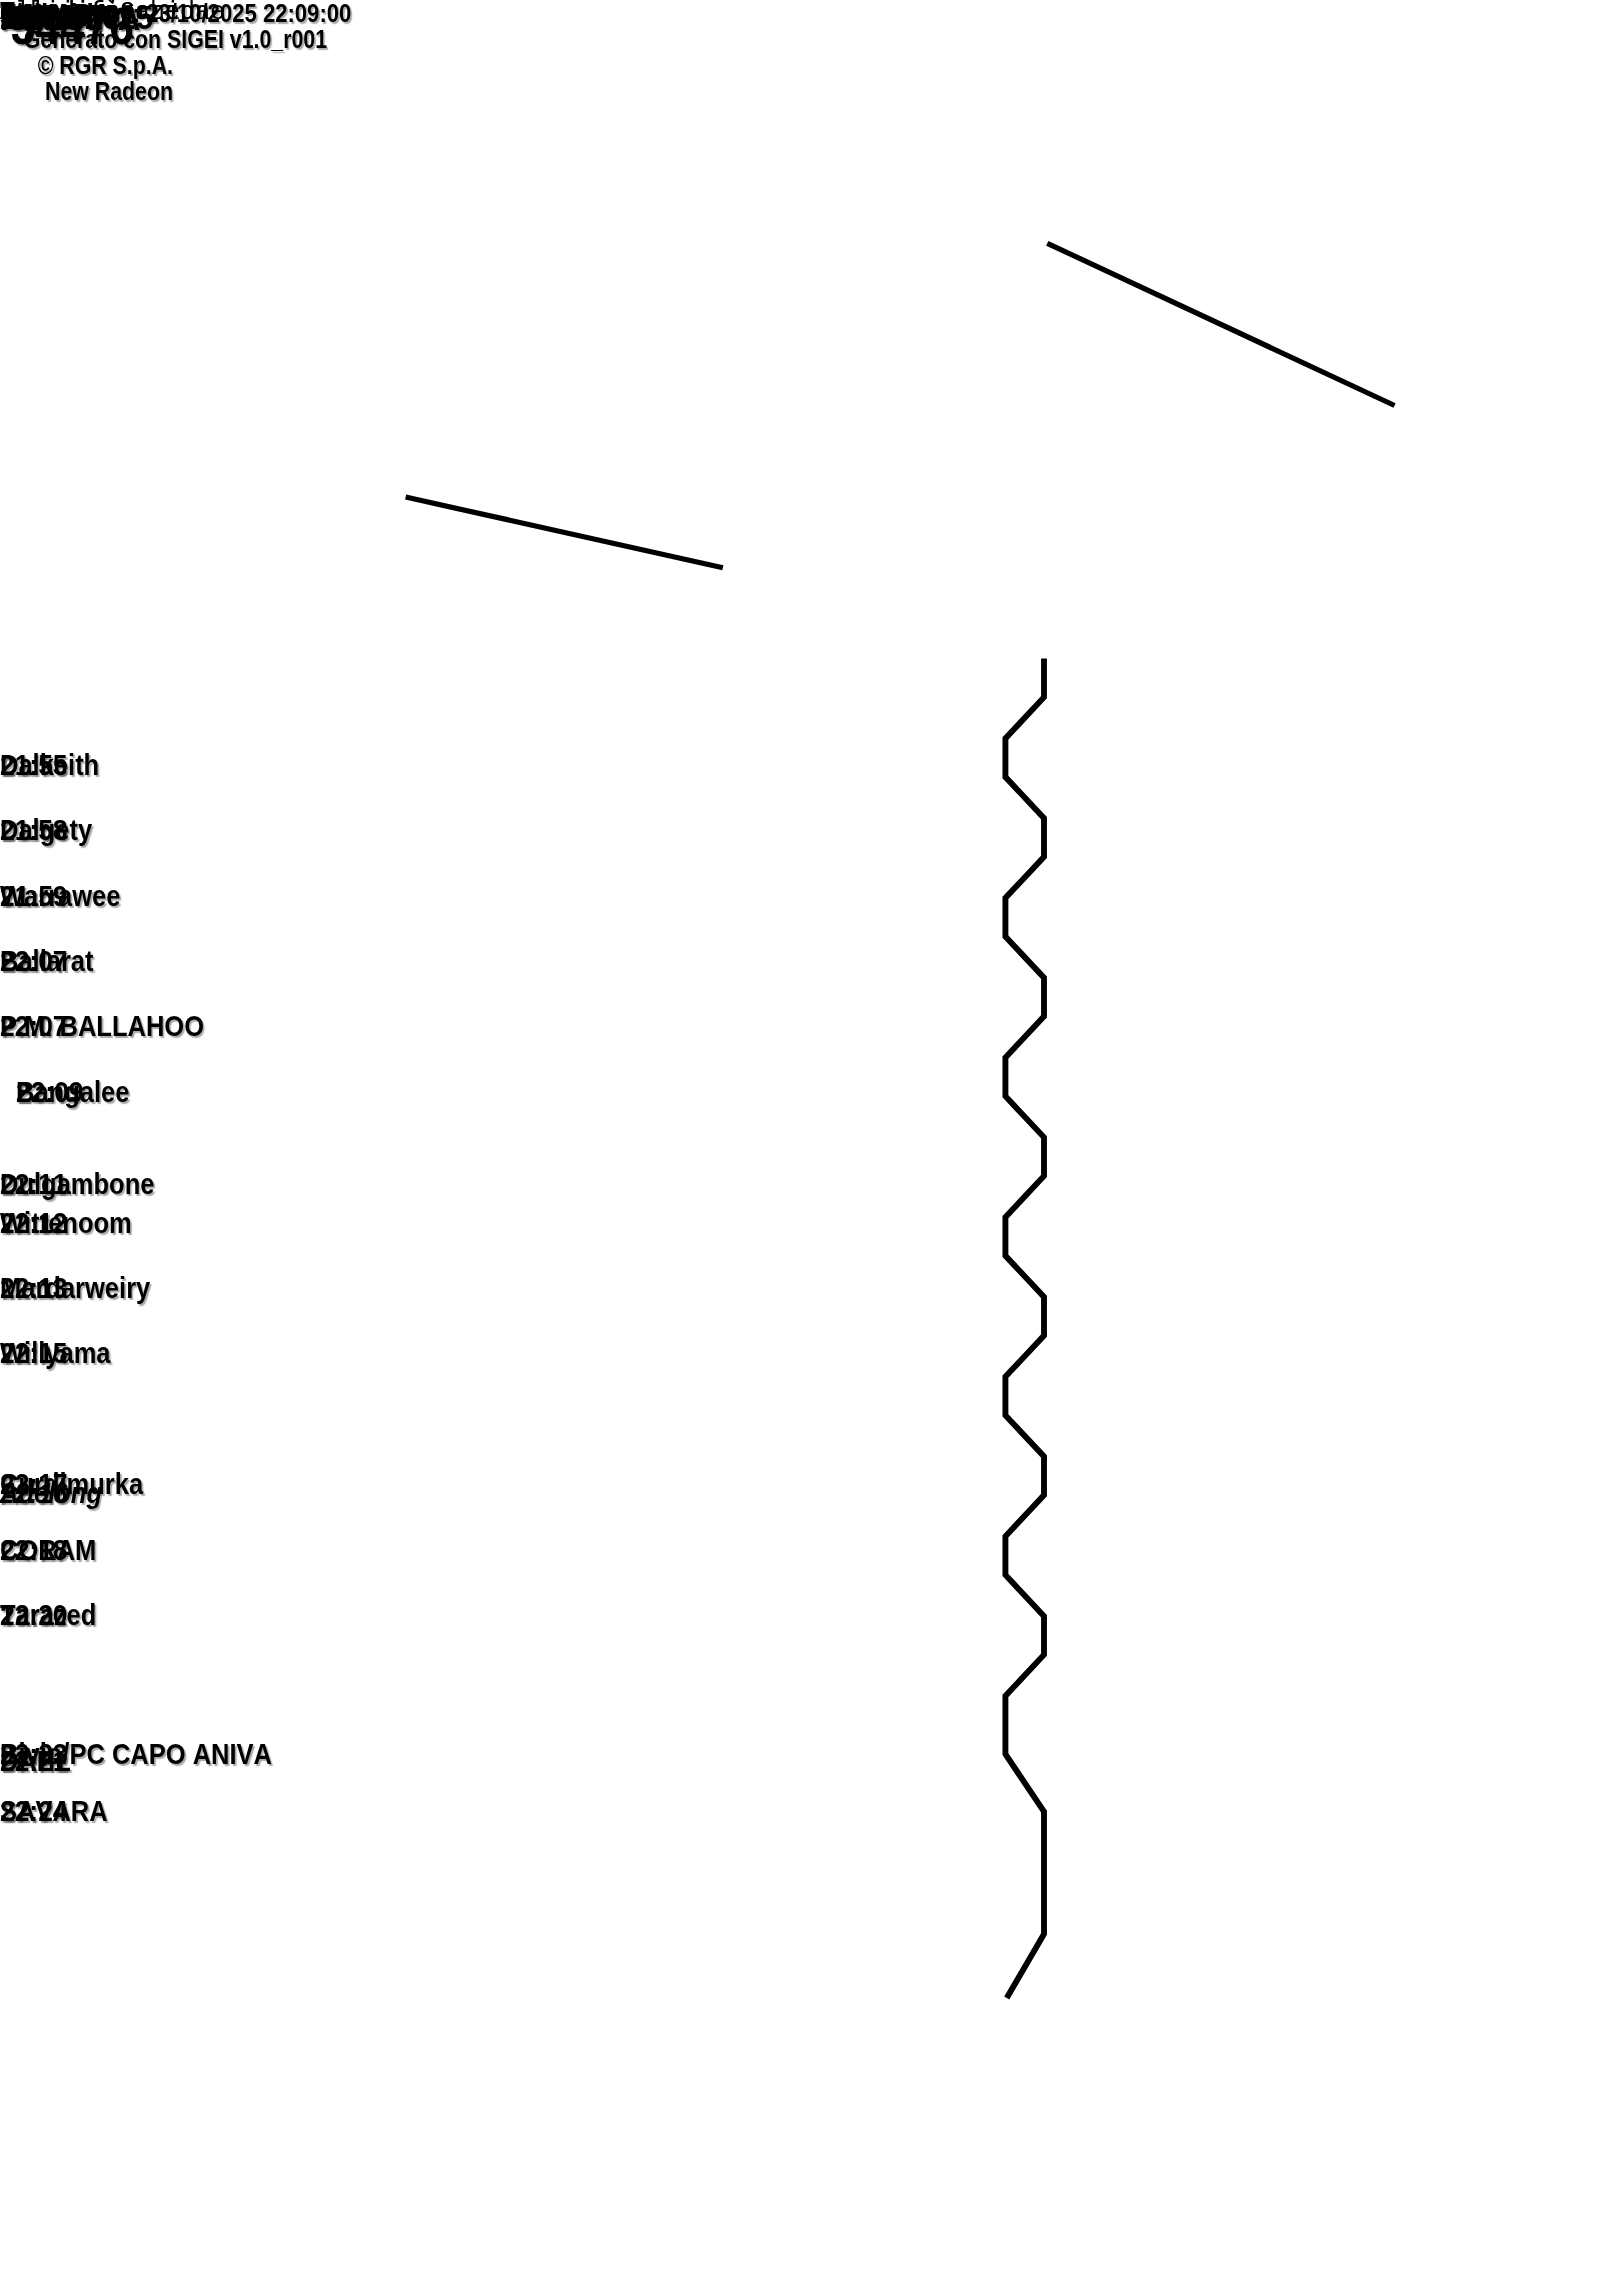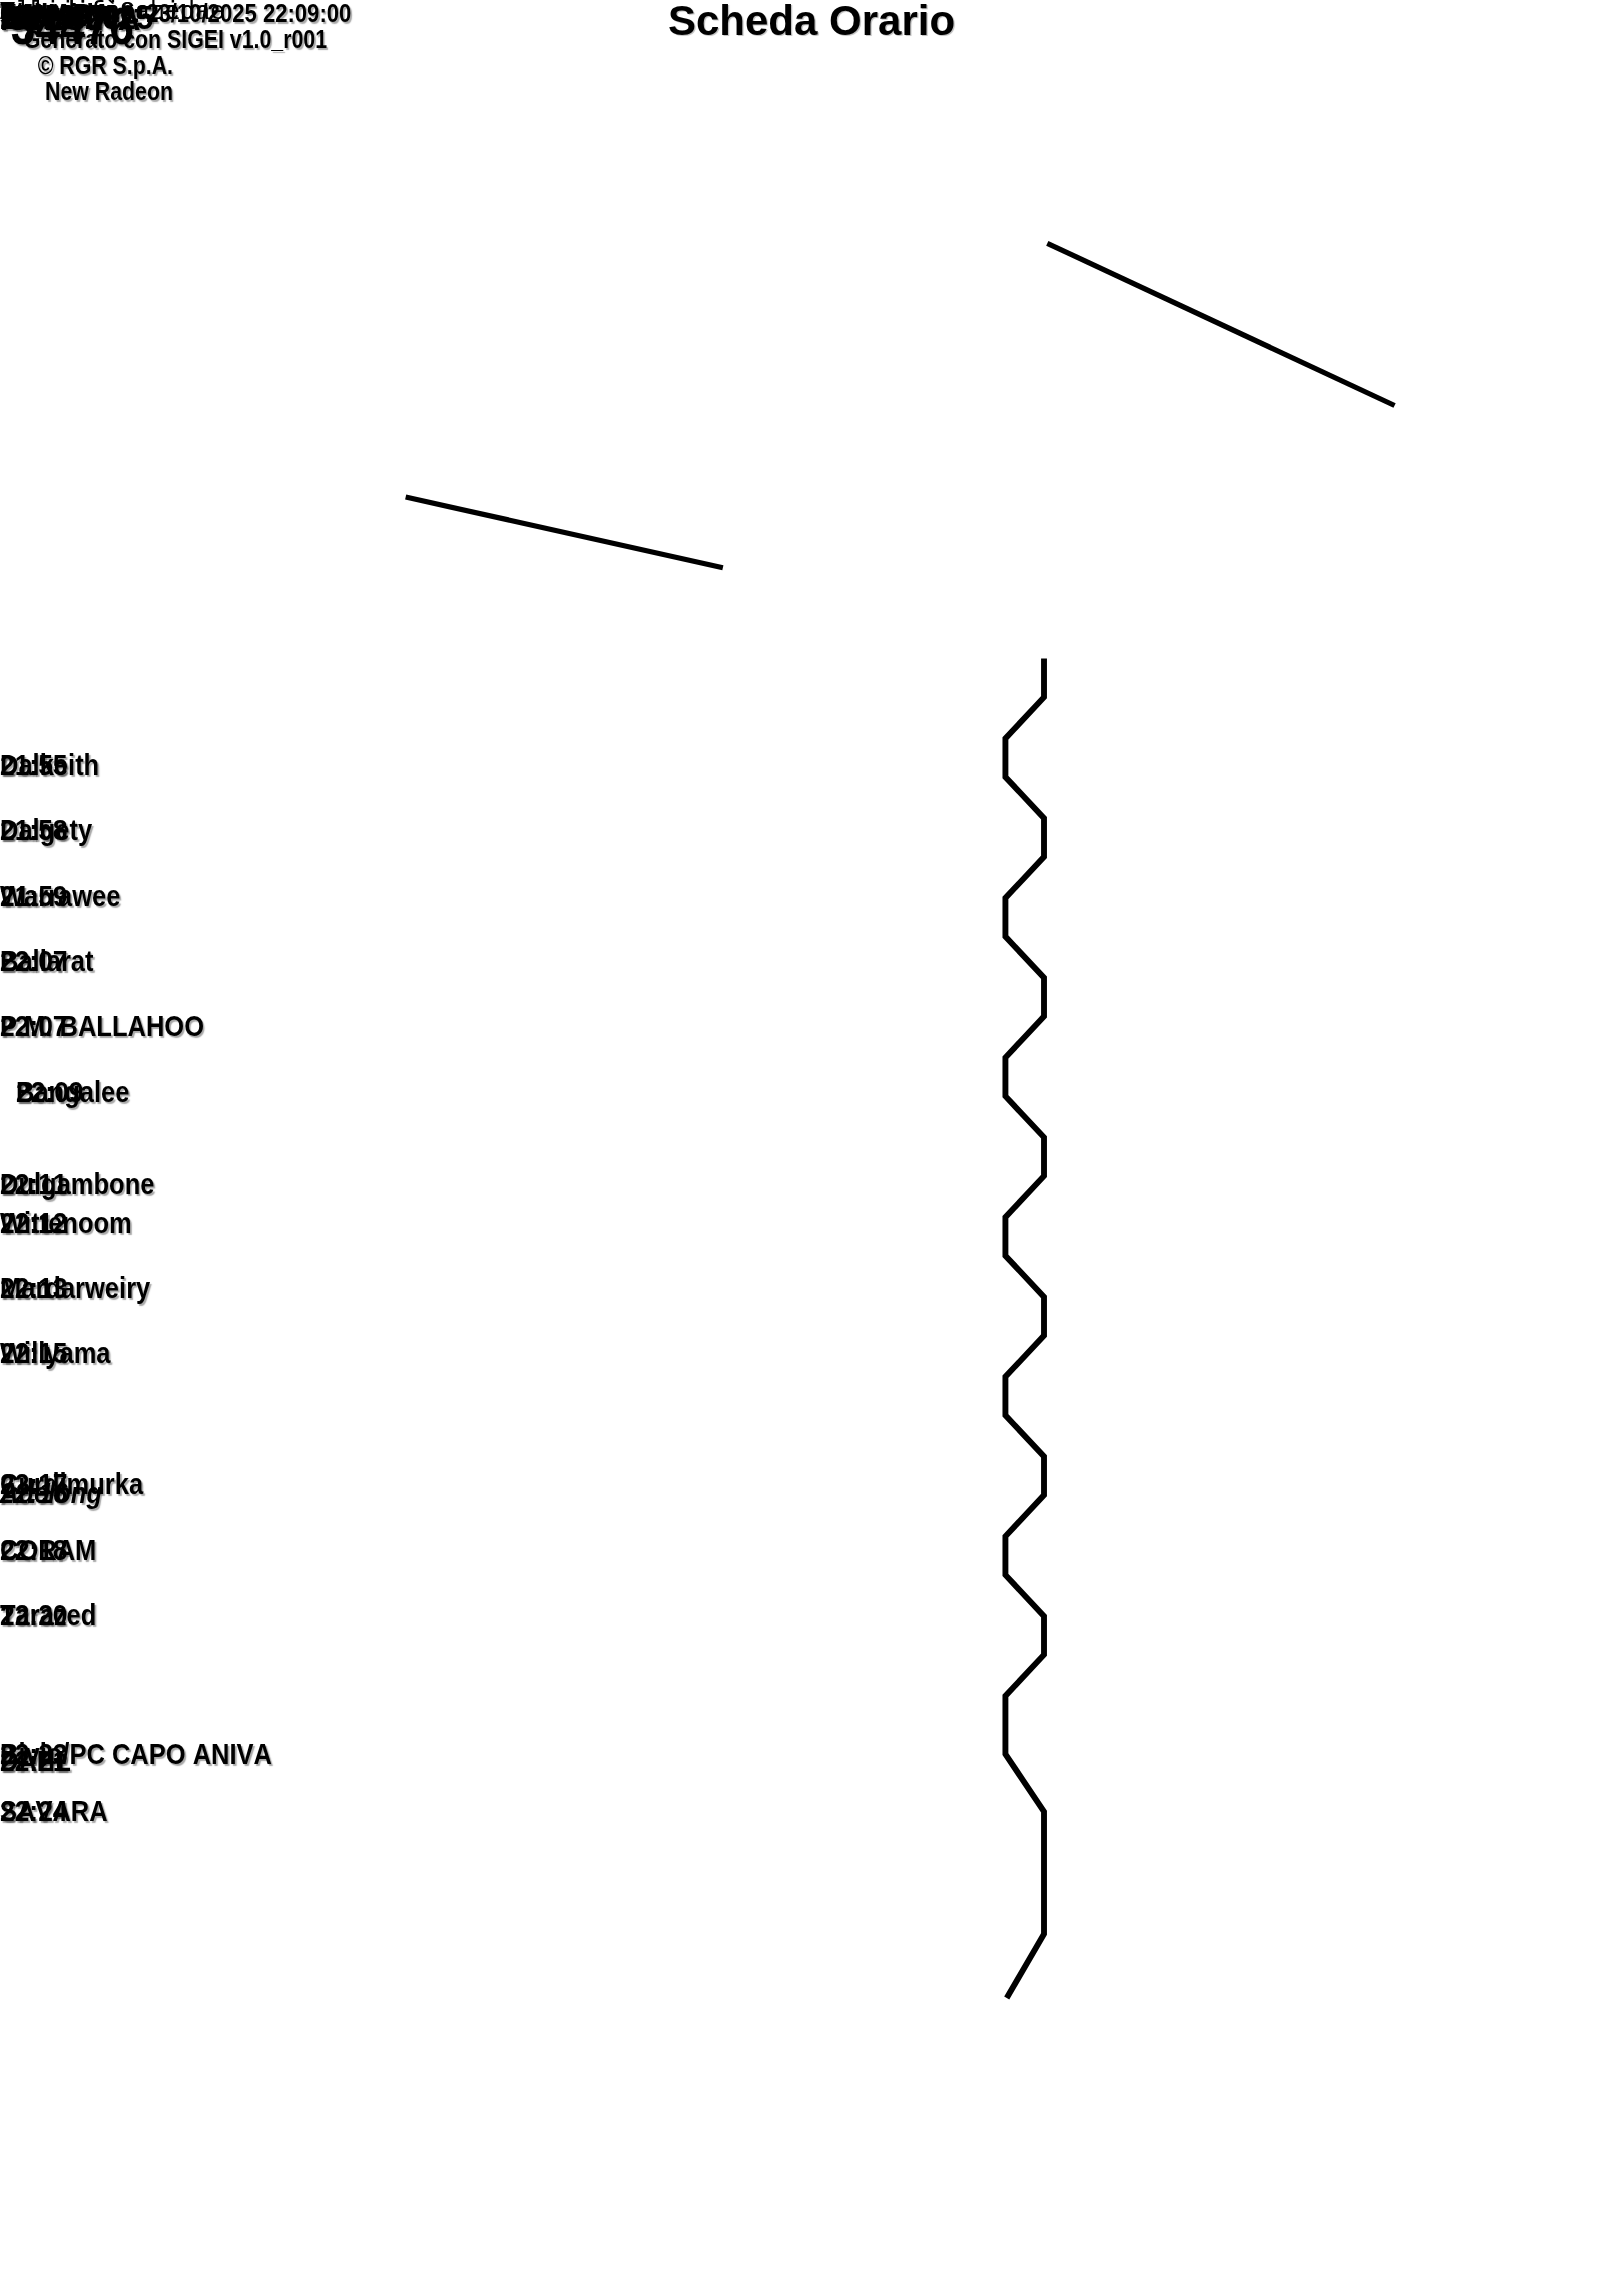--- a/index.html
+++ b/index.html
@@ -45,21 +45,20 @@
 <body>
 
 <div class="page">
 
   <svg id="lines" width="1623" height="2295" viewBox="0 0 2481 3509">
     <line x1="1601" y1="372" x2="2132" y2="620" stroke="#000" stroke-width="8"></line>
     <line x1="620" y1="760" x2="1105" y2="868" stroke="#000" stroke-width="8"></line>
     <polyline points="1596,1007 1596,1066 1537,1129 1537,1188 1596,1251 1596,1310 1537,1373 1537,1432 1596,1495 1596,1554 1537,1617 1537,1676 1596,1739 1596,1798 1537,1861 1537,1920 1596,1983 1596,2042 1537,2105 1537,2164 1596,2227 1596,2286 1537,2349 1537,2408 1596,2471 1596,2530 1537,2593 1537,2682 1596,2770 1596,2957 1539,3055" fill="none" stroke="#000" stroke-width="9"></polyline>
   </svg>
 
-  <div id="title" class="abs bold">Scheda Orario</div>
 
   <div id="treno-label" class="abs mono">Treno</div>
   <div id="treno-num" class="abs bold">34476</div>
 
   <div id="scheda-label" class="abs mono">Scheda n°</div>
   <div id="scheda-num" class="abs bold sxl">1/1</div>
 
   <div id="da-label" class="abs mono">Da:</div>
   <div id="da-value" class="abs bold sxl">Dalkeith</div>
 

